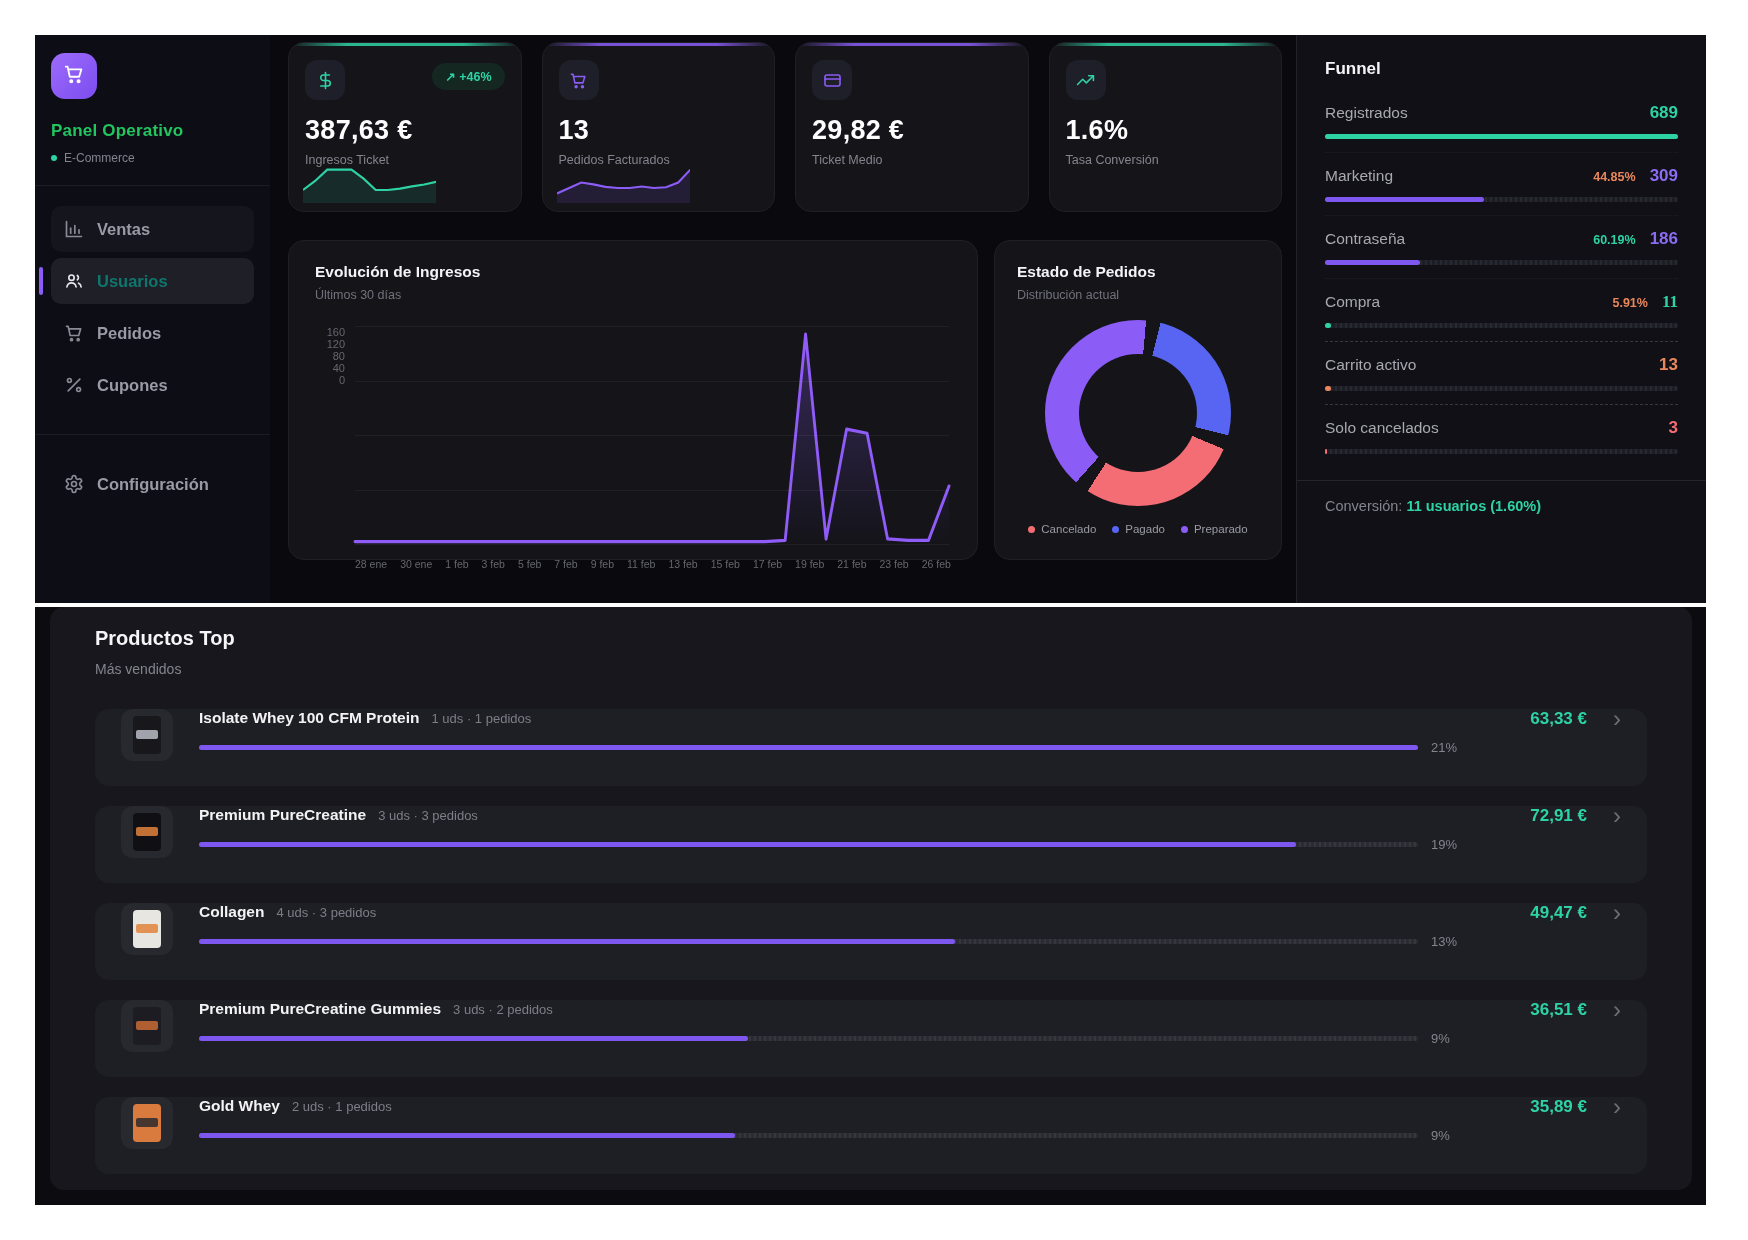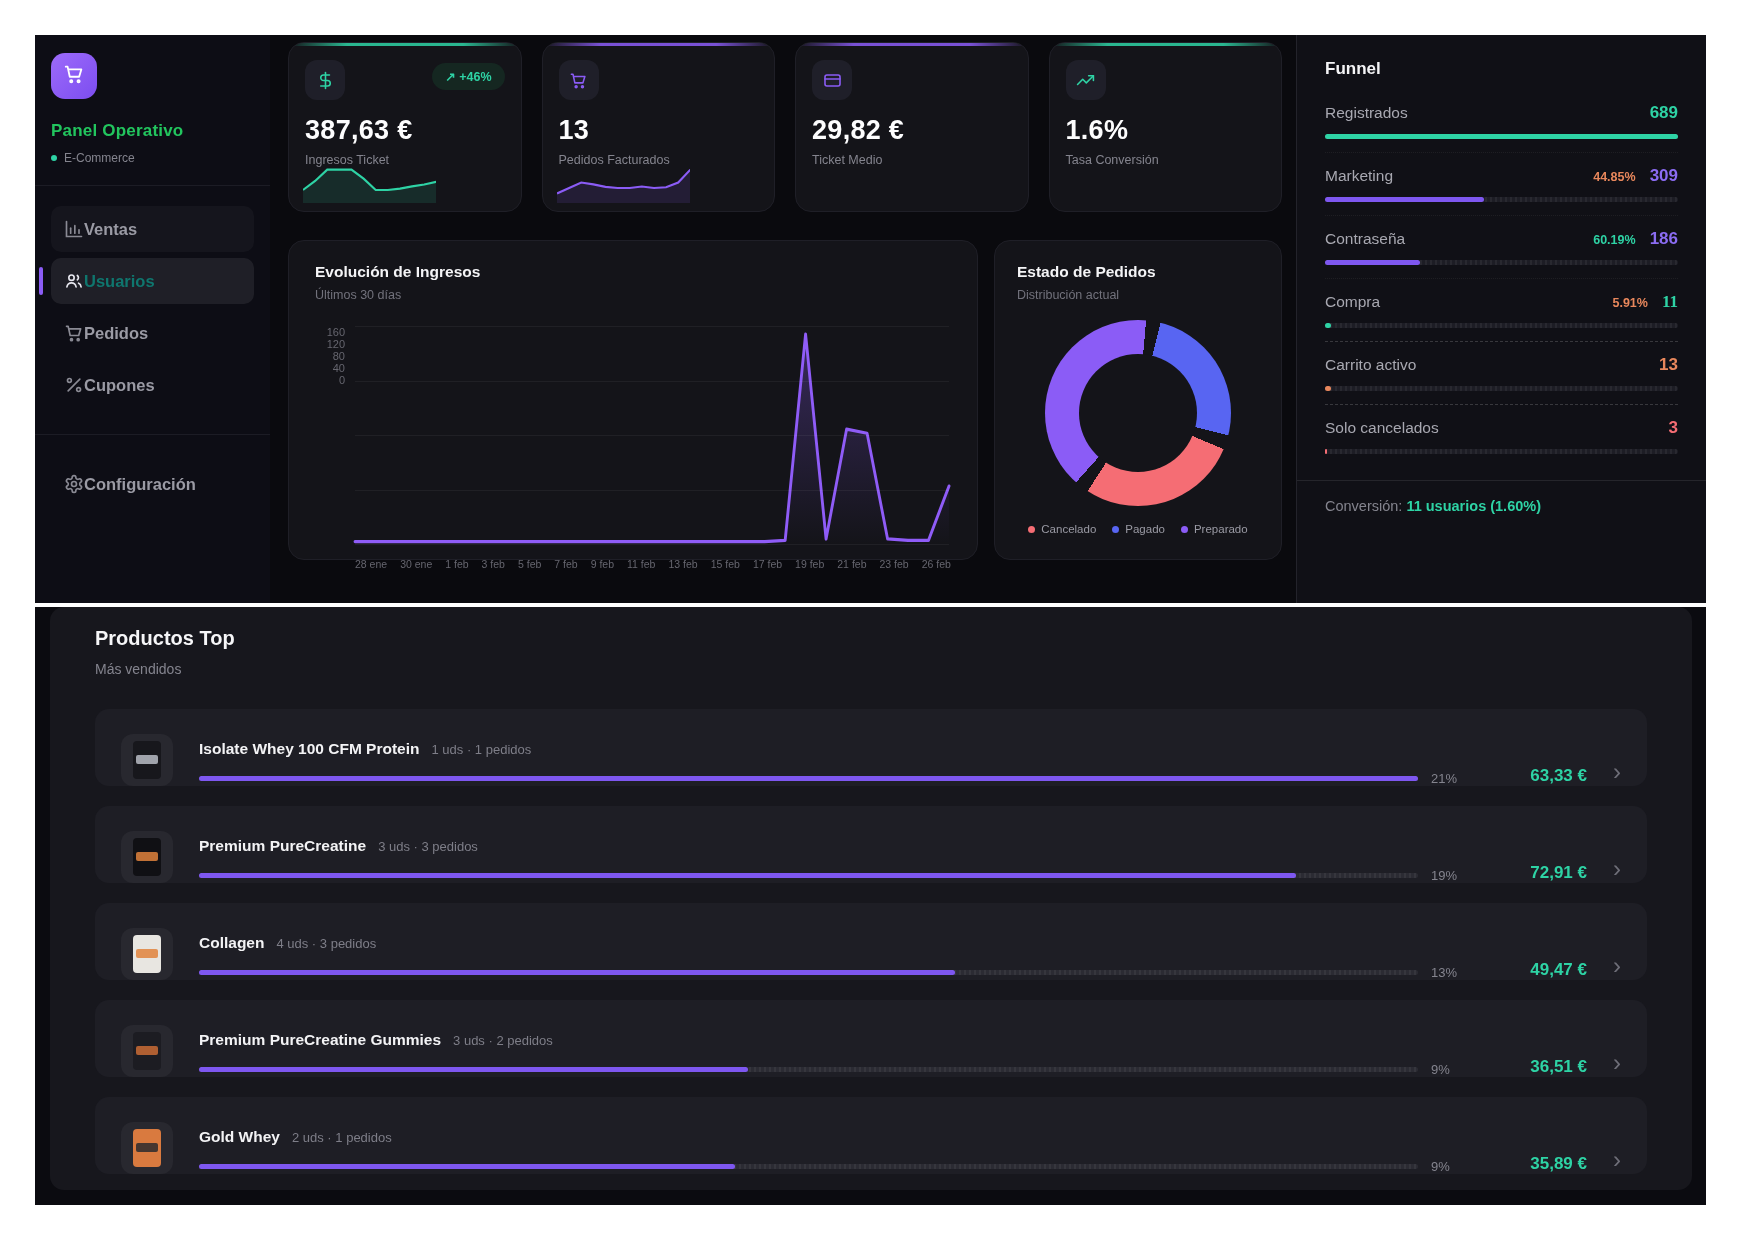--- a/index.html
+++ b/index.html
@@ -12,21 +12,21 @@
 
   
   .sidebar { width:235px; background:#0d0d15; padding:18px 16px; flex-shrink:0; }
   .logo { width:46px; height:46px; border-radius:14px; background:linear-gradient(135deg,#9d6bfa,#7c4df0);
           display:flex; align-items:center; justify-content:center; color:#fff; }
   .app-title { margin-top:22px; color:#22c55e; font-size:17px; font-weight:bold; letter-spacing:.2px; }
   .app-sub { margin-top:10px; display:flex; align-items:center; gap:7px; color:#84848e; font-size:12px; }
   .dot-teal { width:6px; height:6px; border-radius:50%; background:#2ed3a5; }
   .side-div { height:1px; background:#1c1c25; margin:20px -16px; }
   .nav { display:flex; flex-direction:column; gap:6px; }
-  .nav-item { position:relative; display:flex; align-items:center; height:46px; padding:0 13px;
+  .nav-item { position:relative; display:flex; align-items:center; gap:13px; height:46px; padding:0 13px;
               border-radius:10px; color:#9a9aa4; font-size:16.5px; font-weight:bold; cursor:pointer; }
   .nav-item .nicon { display:flex; color:#8a8a94; }
   .nav-item.raised { background:rgba(255,255,255,.035); }
   .nav-item.active { background:rgba(255,255,255,.08); color:#0f766e; }
   .nav-item.active .nicon { color:#e6e6ee; }
   .nav-ind { position:absolute; left:-12px; top:9px; bottom:9px; width:4px; border-radius:4px; background:#8b5cf6; }
 
   
   .main { flex:1; padding:7px 14px 0 18px; min-width:0; }
   .kpi-row { display:flex; gap:20px; height:170px; }
@@ -82,21 +82,21 @@
   .f-footer { border-top:1px solid rgba(255,255,255,.09); margin:4px -28px 0 -28px; padding:17px 28px; font-size:14.5px; color:#84848e; }
   .f-footer b { color:#2ed3a5; font-weight:bold; }
 
   
   .bottom { position:absolute; left:35px; top:607px; width:1671px; height:598px; background:#0b0b10; }
   .products-card { position:absolute; left:15px; top:0; right:14px; bottom:15px; background:#17171d; border-radius:14px;
                    padding:20px 45px; }
   .prod-title { color:#f6f6f8; font-size:20px; font-weight:bold; }
   .prod-sub { margin-top:11px; color:#84848e; font-size:14px; }
   .p-list { margin-top:32px; display:flex; flex-direction:column; gap:20px; }
-  .p-row { height:77px; background:#1e1e25; border-radius:14px; display:flex; align-items:flex-end; padding:0 26px; cursor:pointer; }
+  .p-row { height:77px; background:#1e1e25; border-radius:14px; display:flex; align-items:flex-start; padding:0 26px; cursor:pointer; }
   .thumb { width:52px; height:52px; border-radius:12px; background:#28282f; display:flex; align-items:center;
            justify-content:center; flex-shrink:0; }
   .thumb-inner { width:28px; height:38px; border-radius:4px; background:var(--body); position:relative; }
   .thumb-inner::after { content:""; position:absolute; left:3px; right:3px; top:14px; height:9px; border-radius:2px;
                         background:var(--accent); opacity:.85; }
   .p-content { flex:1; margin-left:26px; min-width:0; }
   .p-name-row { display:flex; align-items:baseline; }
   .p-name { color:#f3f3f5; font-size:15.5px; font-weight:bold; }
   .p-meta { margin-left:12px; color:#7e7e88; font-size:13px; }
   .p-bar-row { display:flex; align-items:center; gap:13px; margin-top:13px; }

